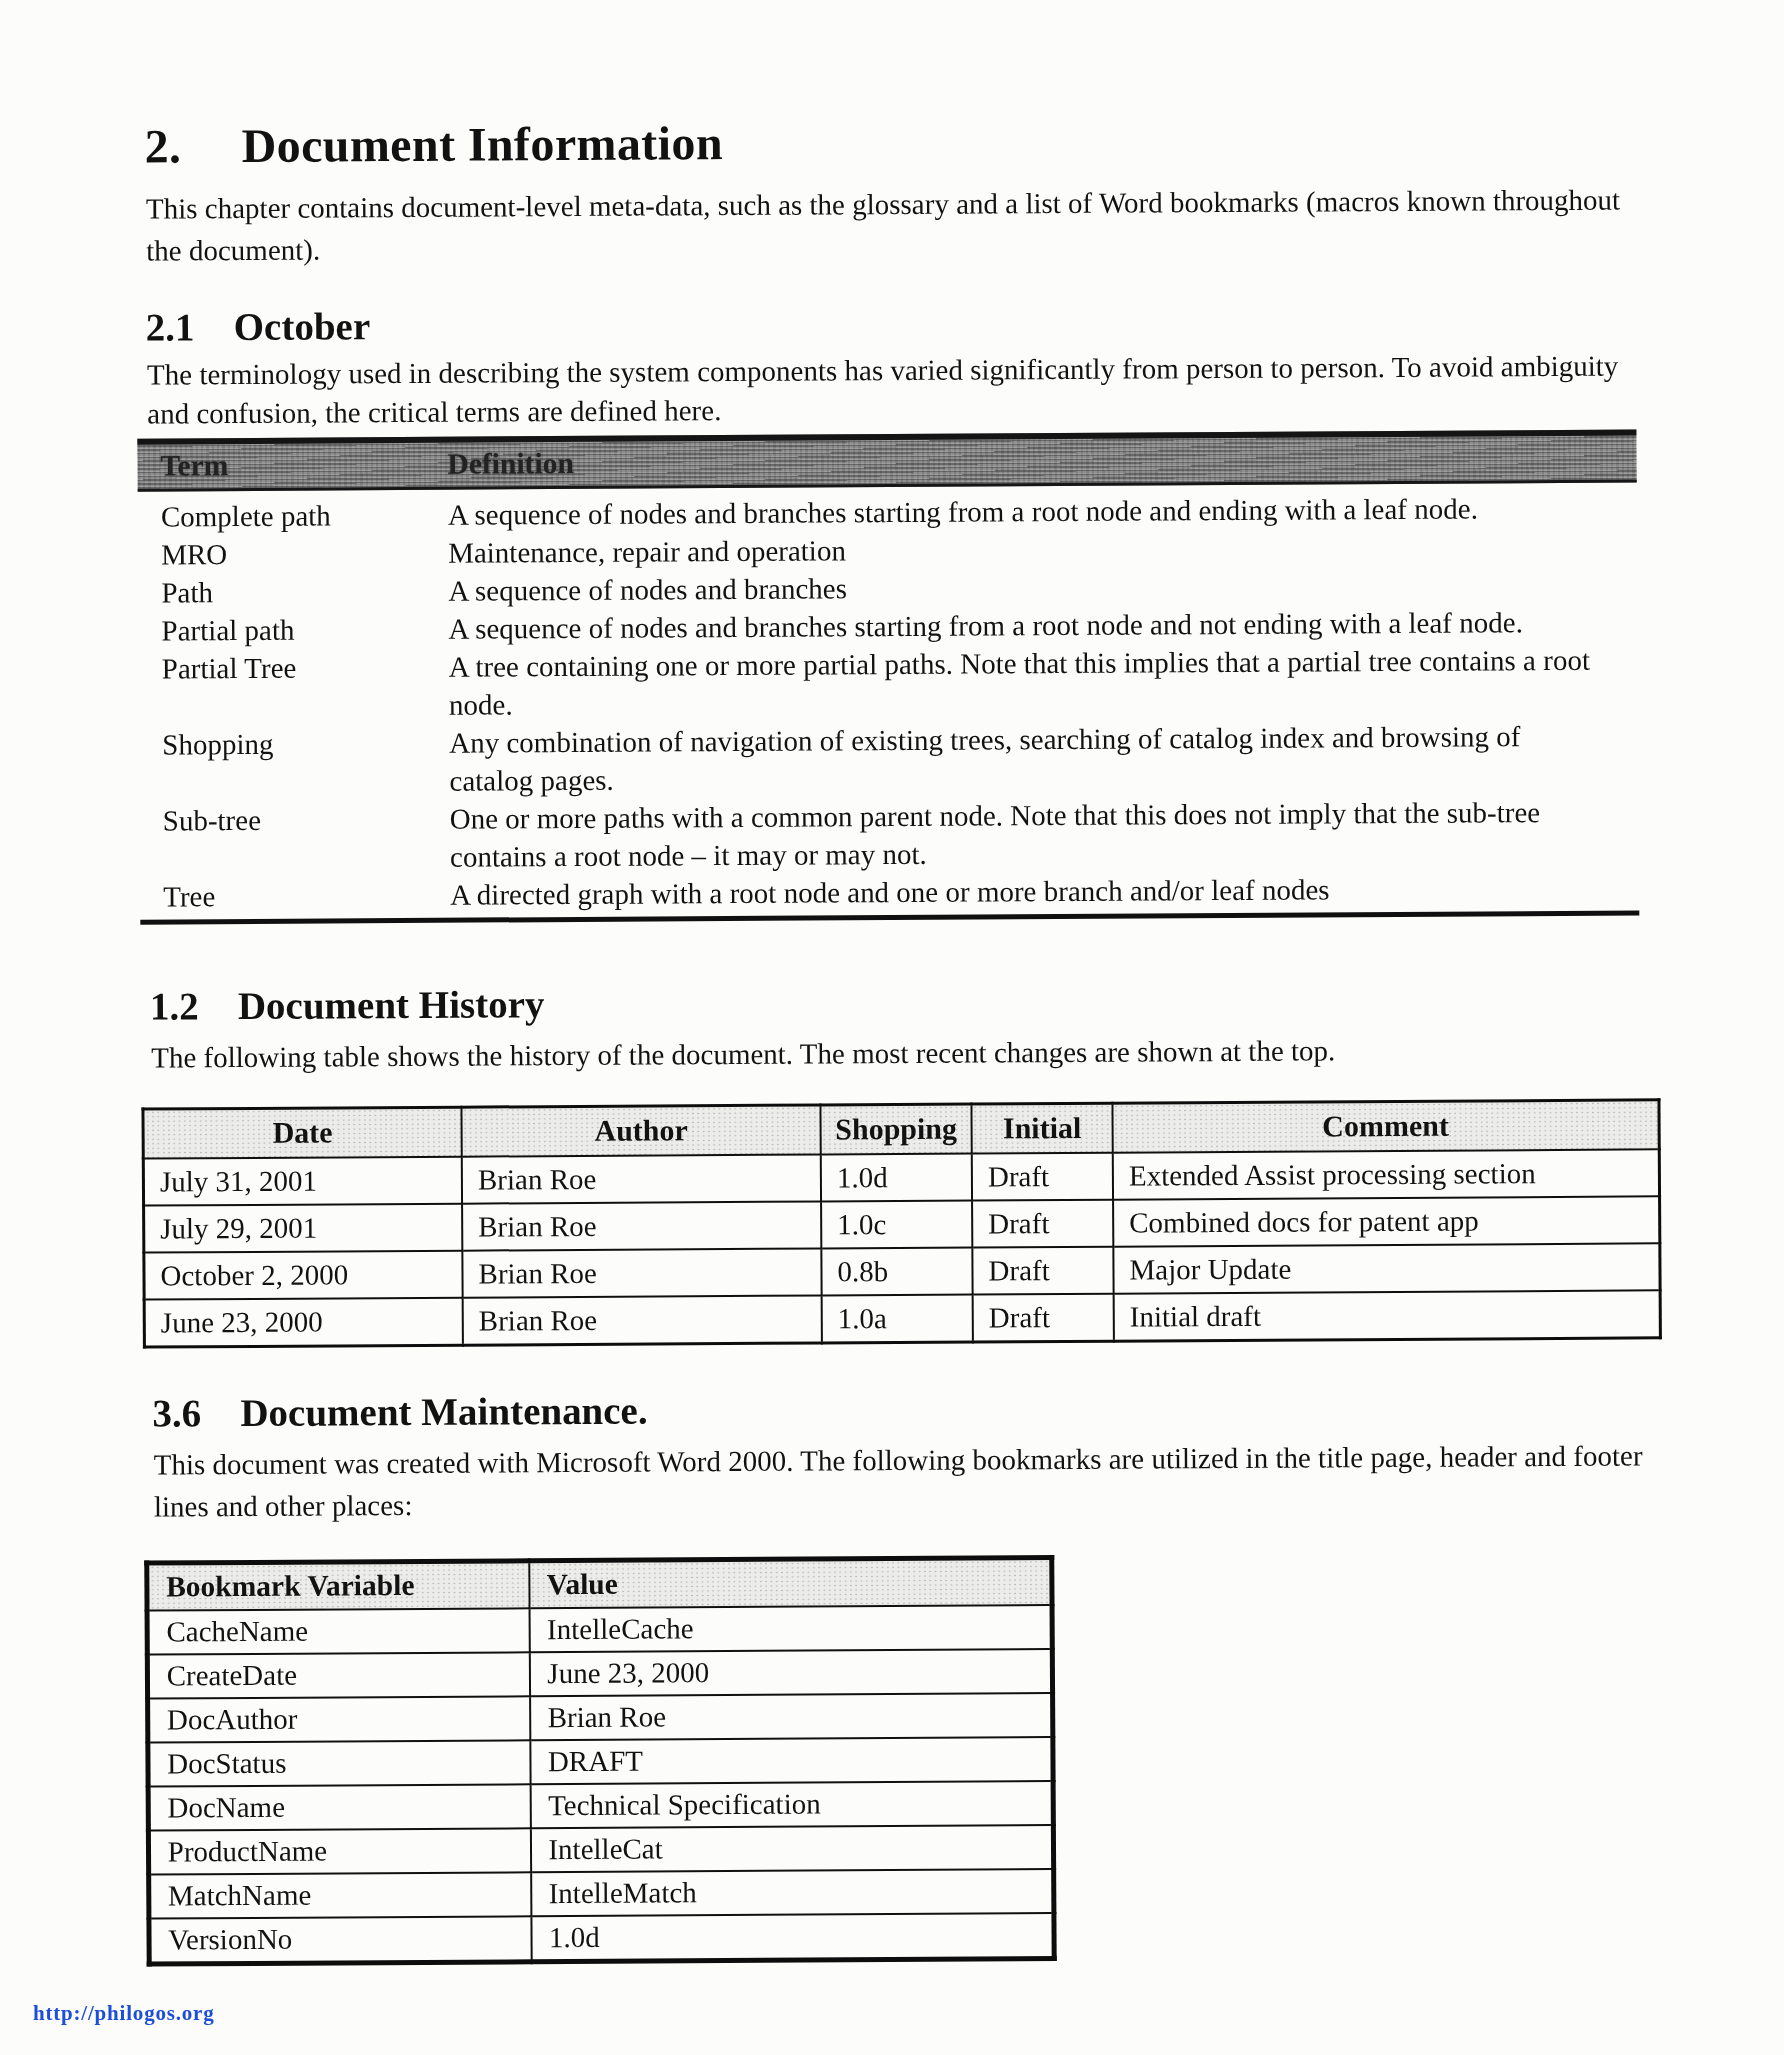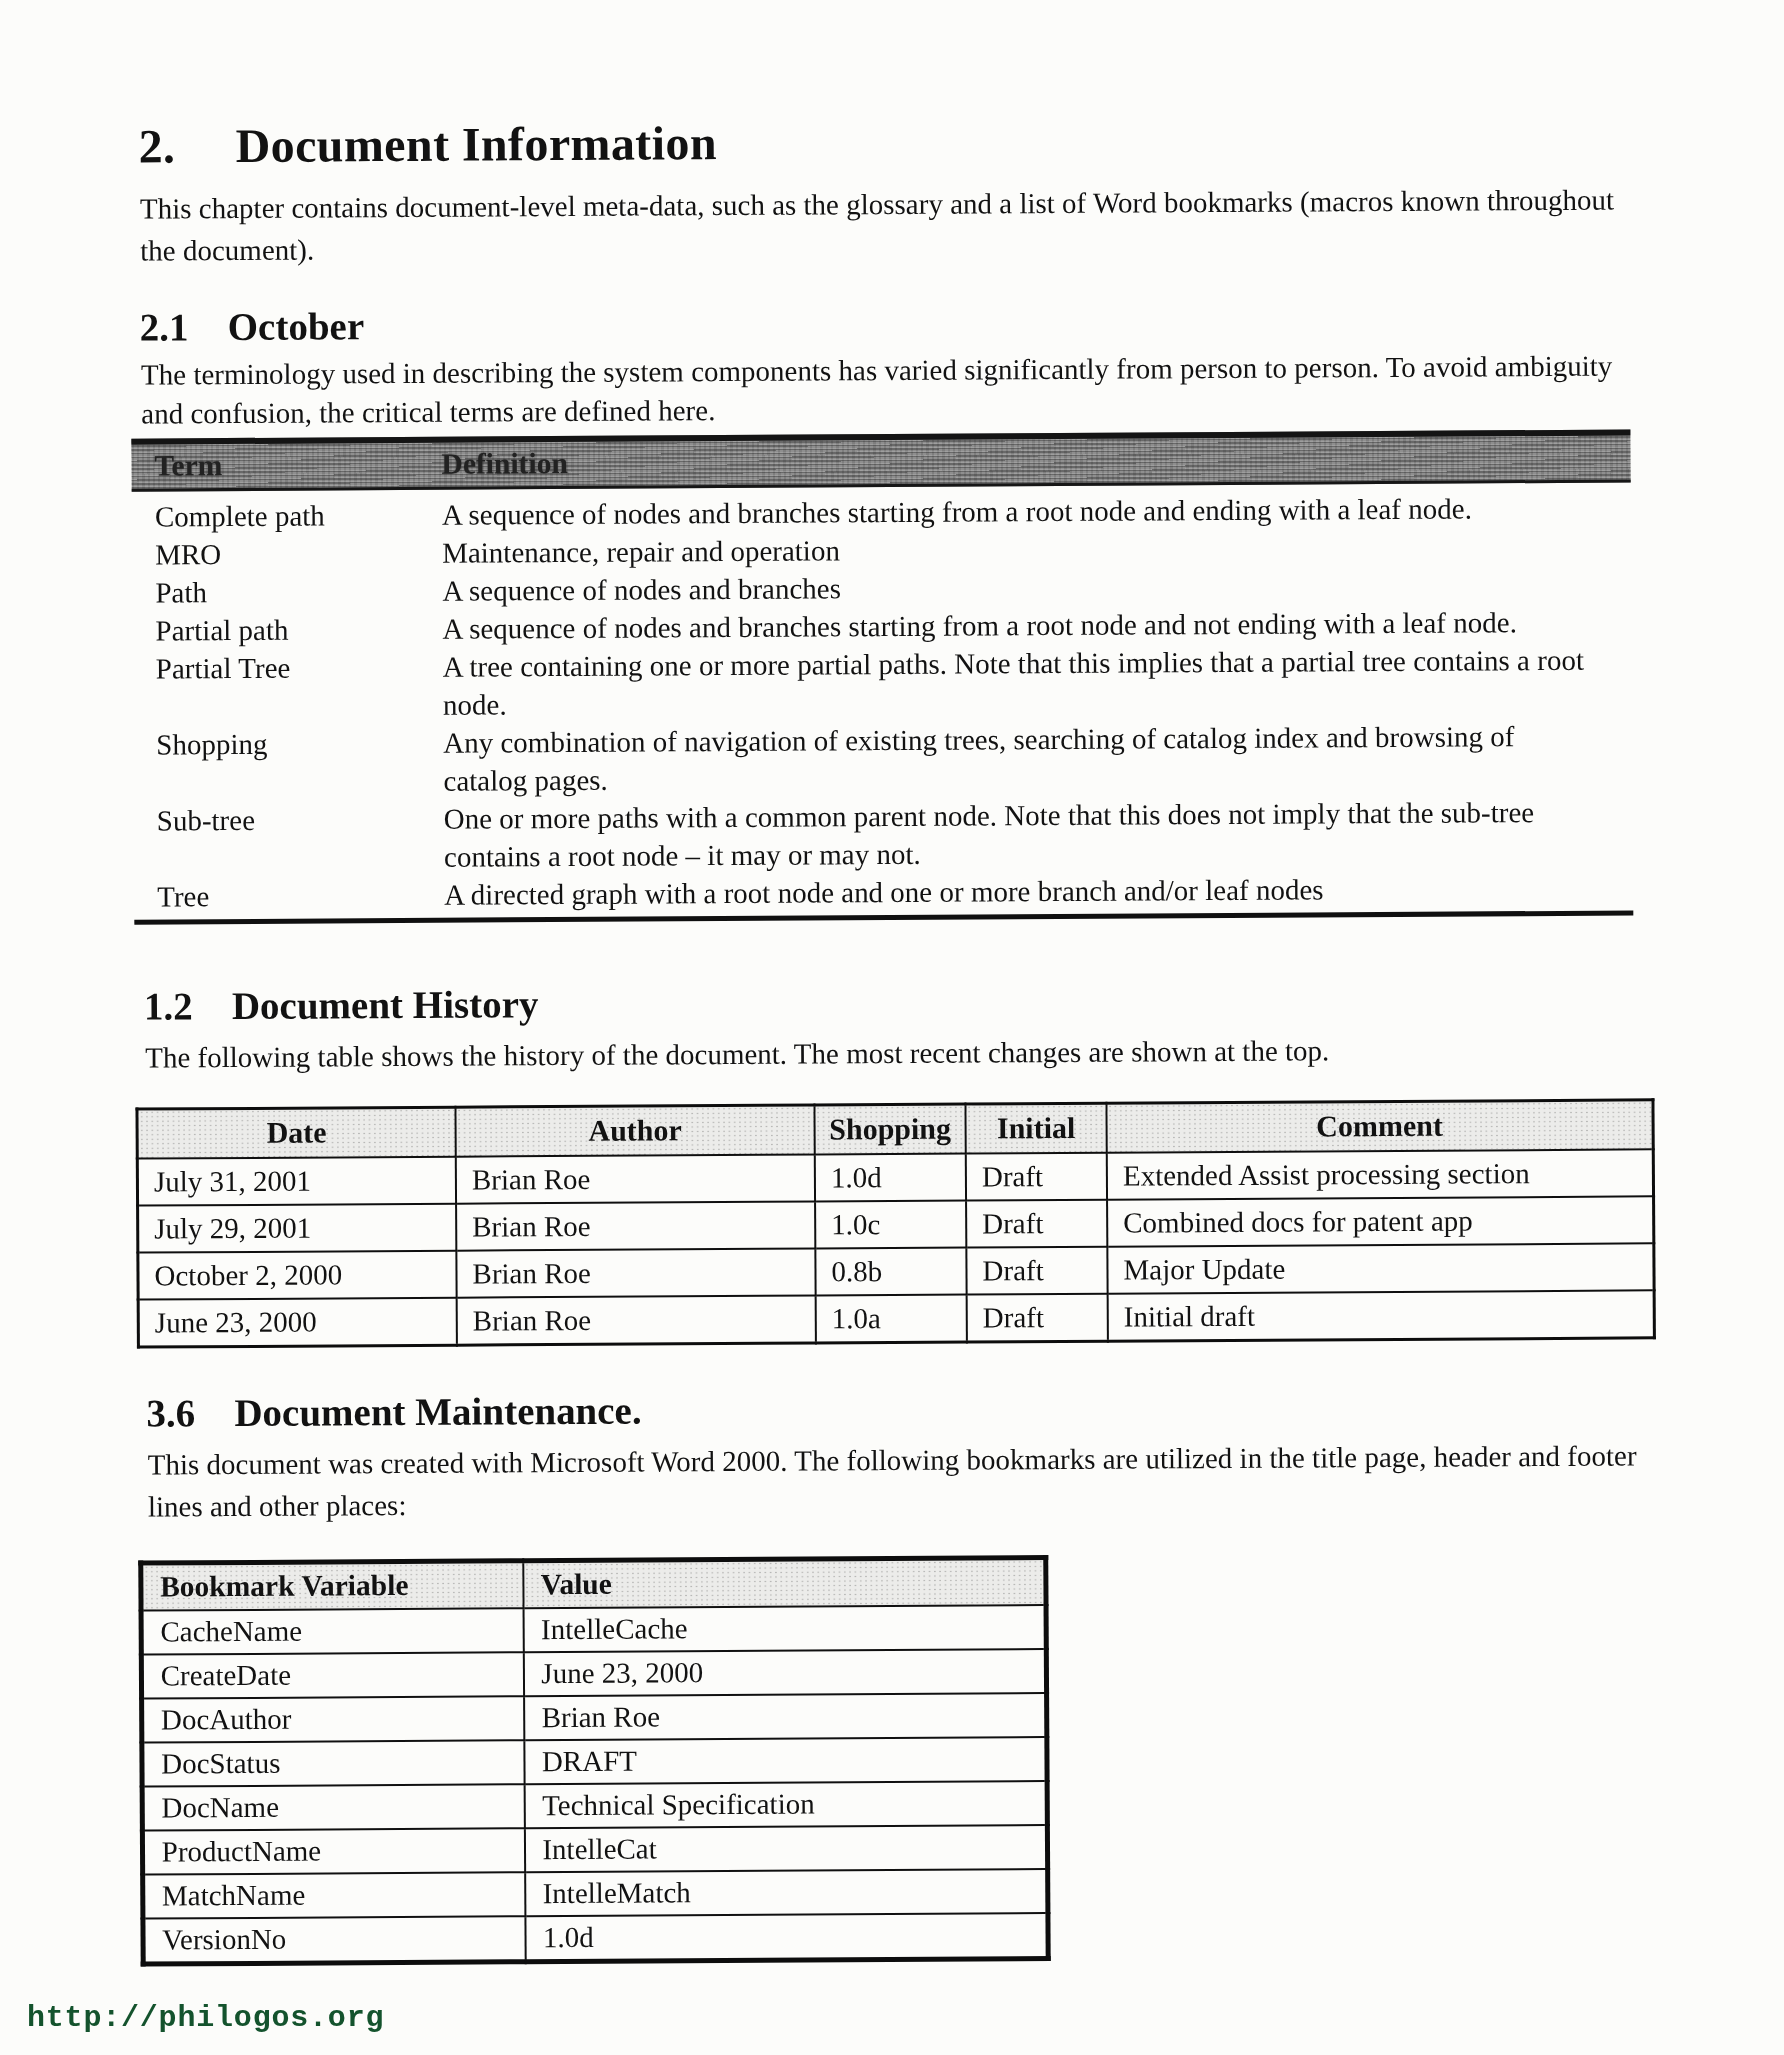--- a/index.html
+++ b/index.html
@@ -4,21 +4,21 @@
 <style>
   html,body{margin:0;padding:0;}
   body{
     width:1785px;height:2056px;
     background:#fcfcfa;
     font-family:"Liberation Serif","DejaVu Serif",serif;
     color:#121212;
     overflow:hidden;
     position:relative;
   }
-  .page{position:absolute;inset:0;overflow:hidden;}
+  .page{position:absolute;inset:0;overflow:hidden;margin-left:6px;}
   .content{
     position:absolute;top:0;left:0;width:1785px;
     transform:rotate(-0.35deg);
     transform-origin:892px 1028px;
   }
 
   
   .h1{margin:114px 0 0 144px;font-size:48px;font-weight:bold;line-height:1.15;letter-spacing:0.4px;}
   .h1 .num{display:inline-block;width:97px;}
   .h2{margin:33px 0 0 144px;font-size:39px;font-weight:bold;line-height:1.16;}
@@ -69,23 +69,23 @@
   
   .bm-table{margin:33px 0 0 135px;width:863px;border:5.3px solid #0d0d0d;table-layout:fixed;}
   .bm-table td,.bm-table th{border:2.3px solid #101010;font-size:29px;white-space:nowrap;overflow:hidden;text-align:left;}
   .bm-table th{height:42px;font-size:29.5px;font-weight:bold;padding-left:16.7px;}
   .bm-table td{height:40px;padding-left:16.7px;}
   .bc0{width:361px;} .bc1{width:502px;}
 
   
   .watermark{
     position:absolute;left:27px;top:2001px;
-    font-family:Liberation Mono, monospace;
-    font-size:30px;font-weight:bold;letter-spacing:0.8px;
-    color:#14532d;
+    font-family:Liberation Serif, serif;
+    font-size:21px;font-weight:bold;letter-spacing:0.8px;
+    color:#1d4ed8;
   }
 </style>
 </head>
 <body>
 
 <div class="page">
   <div class="content">
 
     <div class="h1">
       <span class="num">2.</span><span>Document Information</span>

